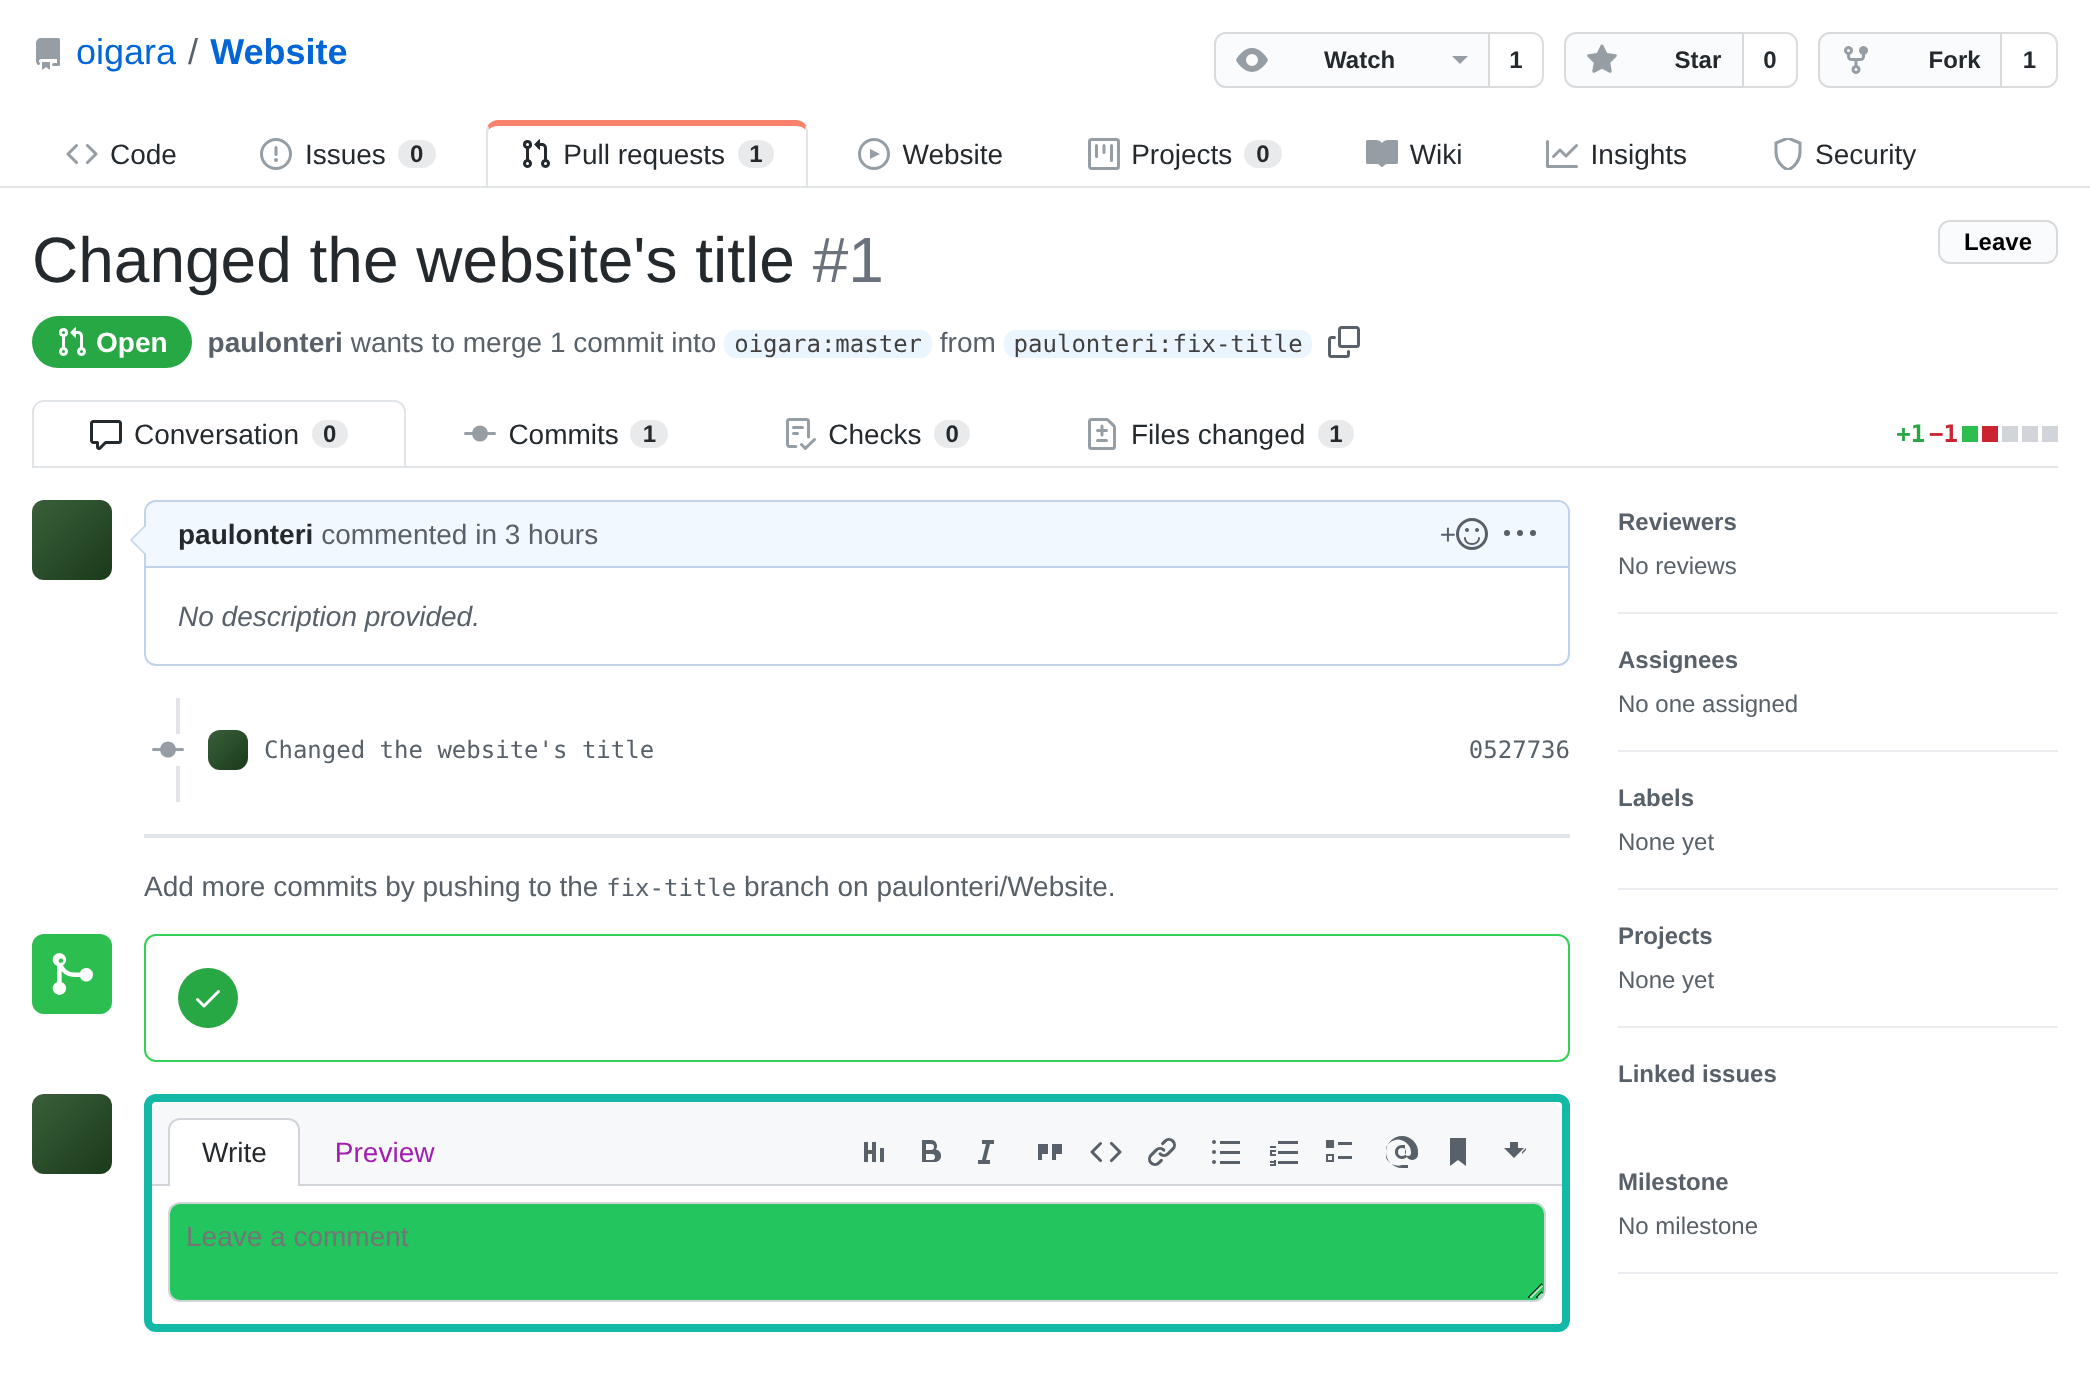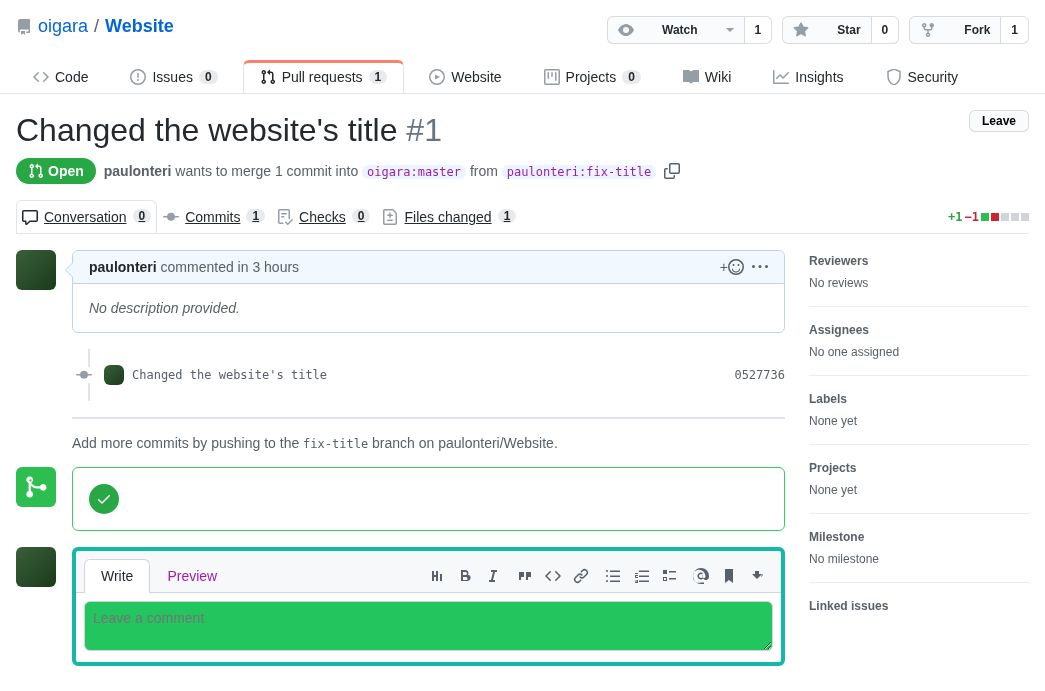--- a/index.html
+++ b/index.html
@@ -25,24 +25,24 @@
 .reponav-item.selected svg { fill: #24292e; }
 .main { padding-top: 16px; }
 .pr-header { display: flex; justify-content: space-between; align-items: flex-start; margin-bottom: 8px; }
 .pr-title { font-size: 32px; font-weight: 400; line-height: 1.25; }
 .pr-title .num { color: #6a737d; font-weight: 300; }
 .btn-edit { padding: 3px 12px; font-size: 12px; font-weight: 600; background: #fafbfc; border: 1px solid rgba(27,31,35,.15); border-radius: 6px; cursor: pointer; }
 .pr-meta { display: flex; align-items: center; gap: 8px; flex-wrap: wrap; margin-bottom: 16px; font-size: 14px; color: #586069; }
 .state-open { display: inline-flex; align-items: center; gap: 4px; padding: 5px 12px; font-size: 14px; font-weight: 600; color: #fff; background: #28a745; border-radius: 2em; }
 .state-open svg { fill: #fff; }
 .pr-meta strong { color: #586069; font-weight: 600; }
-.branch-ref { display: inline-block; padding: 0 5px; font-family: SFMono-Regular, Consolas, monospace; font-size: 12px; color: #a21caf; background: #eaf5ff; border-radius: 6px; }
+.branch-ref { display: inline-block; padding: 0 5px; font-family: SFMono-Regular, Consolas, monospace; font-size: 12px; color: #404040; background: #eaf5ff; border-radius: 6px; }
 .tabnav { display: flex; justify-content: space-between; align-items: center; border-bottom: 1px solid #e1e4e8; margin-bottom: 16px; }
 .tabnav-tabs { display: flex; }
-.tabnav-tab { display: flex; align-items: flex-start; gap: 6px; padding: 8px 5px; font-size: 14px; color: #24292e; border: 1px solid transparent; border-bottom: 0; border-top-left-radius: 6px; border-top-right-radius: 6px; cursor: pointer; text-decoration: underline; }
+.tabnav-tab { display: flex; align-items: center; gap: 6px; padding: 8px 28px; font-size: 14px; color: #24292e; border: 1px solid transparent; border-bottom: 0; border-top-left-radius: 6px; border-top-right-radius: 6px; cursor: pointer; }
 .tabnav-tab.selected { background: #fff; border-color: #e1e4e8; }
 .tabnav-tab .counter { padding: 0 6px; font-size: 12px; font-weight: 600; background: rgba(209,213,218,.5); border-radius: 20px; }
 .diffstat { display: flex; align-items: center; gap: 2px; font-size: 12px; font-family: SFMono-Regular, Consolas, monospace; }
 .text-green { color: #28a745; font-weight: 600; }
 .text-red { color: #cb2431; font-weight: 600; }
 .diffblock { width: 8px; height: 8px; }
 .diffblock.a { background: #2cbe4e; }
 .diffblock.r { background: #cb2431; }
 .diffblock.n { background: #d1d5da; }
 .layout { display: flex; gap: 24px; }
@@ -389,22 +389,22 @@
         <div class="sidebar-value">No one assigned</div>
       </div>
       <div class="sidebar-item">
         <div class="sidebar-title">Labels</div>
         <div class="sidebar-value">None yet</div>
       </div>
       <div class="sidebar-item">
         <div class="sidebar-title">Projects</div>
         <div class="sidebar-value">None yet</div>
       </div>
+      <div class="sidebar-item" style="border-bottom:0">
+        <div class="sidebar-title">Linked issues</div>
+      </div>
       <div class="sidebar-item">
         <div class="sidebar-title">Milestone</div>
         <div class="sidebar-value">No milestone</div>
       </div>
-      <div class="sidebar-item" style="border-bottom:0">
-        <div class="sidebar-title">Linked issues</div>
-      </div>
     </div>
   </div>
 </div>
 
 </body></html>

